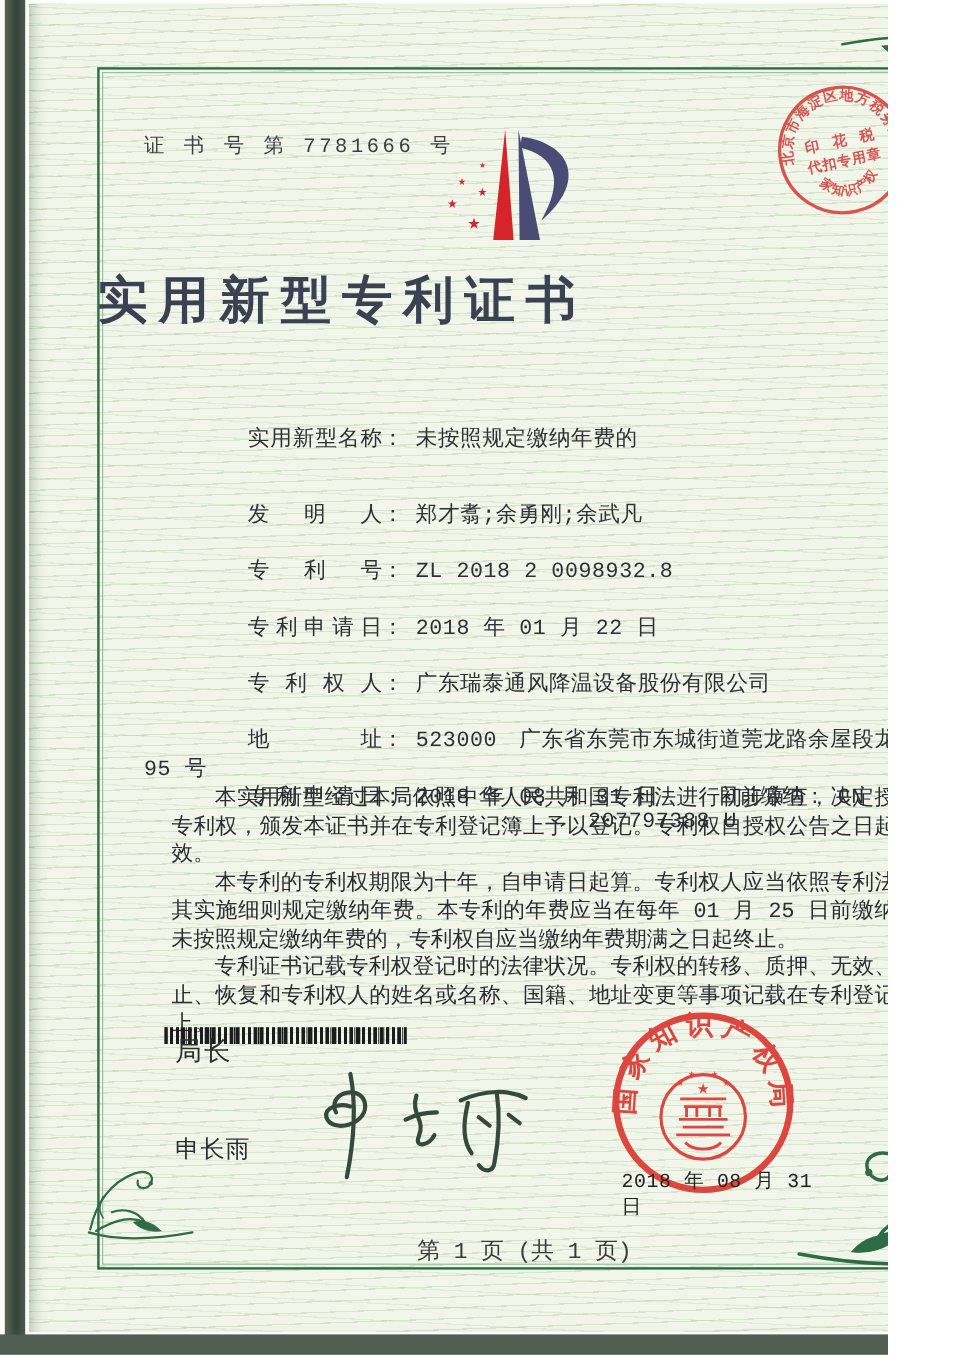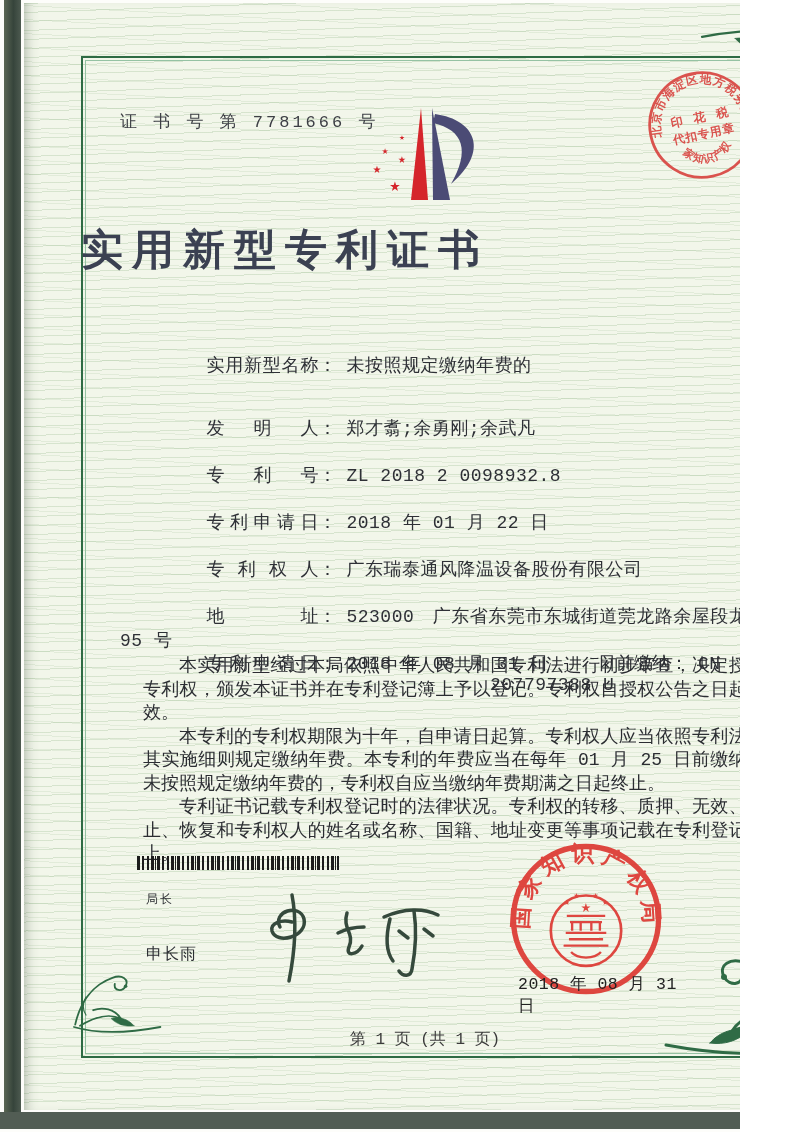--- a/index.html
+++ b/index.html
@@ -33,27 +33,27 @@
   .fvalue{margin-left:10px;letter-spacing:.5px;white-space:pre-wrap;}
   .grant{position:absolute;left:370px;top:0;}
   .body-text{position:absolute;left:119px;top:652px;width:622px;font-size:18px;
              line-height:23.5px;text-align:justify;color:#2b2d32;}
   .body-text p{margin:0;text-indent:2em;}
   .barcode{position:absolute;left:113px;top:853px;width:202px;height:14px;
            background-image:
              repeating-linear-gradient(90deg,#1c1c1c 0 2px,rgba(0,0,0,0) 2px 5px),
              repeating-linear-gradient(90deg,#1c1c1c 0 1px,rgba(0,0,0,0) 1px 4px);
            background-position:0 0,2px 0;}
-  .signer-title{position:absolute;left:122px;top:888px;font-size:12px;color:#2c2e33;letter-spacing:2px;}
-  .signer-name{position:absolute;left:122px;top:941px;font-size:16px;color:#2c2e33;letter-spacing:1px;}
+  .signer-title{position:absolute;left:122px;top:858px;font-size:22px;color:#2c2e33;letter-spacing:2px;}
+  .signer-name{position:absolute;left:122px;top:941px;font-size:20px;color:#2c2e33;letter-spacing:1px;}
   .signature{position:absolute;left:228px;top:886px;width:200px;height:95px;}
   .seal{position:absolute;left:482px;top:836px;width:160px;height:160px;opacity:.93;}
   .seal-date{position:absolute;left:494px;top:970px;width:180px;font-size:16.5px;color:#222;letter-spacing:.5px;}
   .tax-stamp{position:absolute;left:622px;top:66px;width:112px;height:112px;transform:rotate(-12deg);opacity:.9;}
-  .footer{position:absolute;left:57px;top:1026px;width:688px;text-align:center;font-size:16px;color:#3a3a3a;}
+  .footer{position:absolute;left:69px;top:1026px;width:688px;text-align:center;font-size:19px;color:#3a3a3a;}
 </style>
 </head>
 <body>
 
 <div class="scan">
   <div class="spine"></div>
   <div class="paper">
 
     <div class="frame"></div>
 

